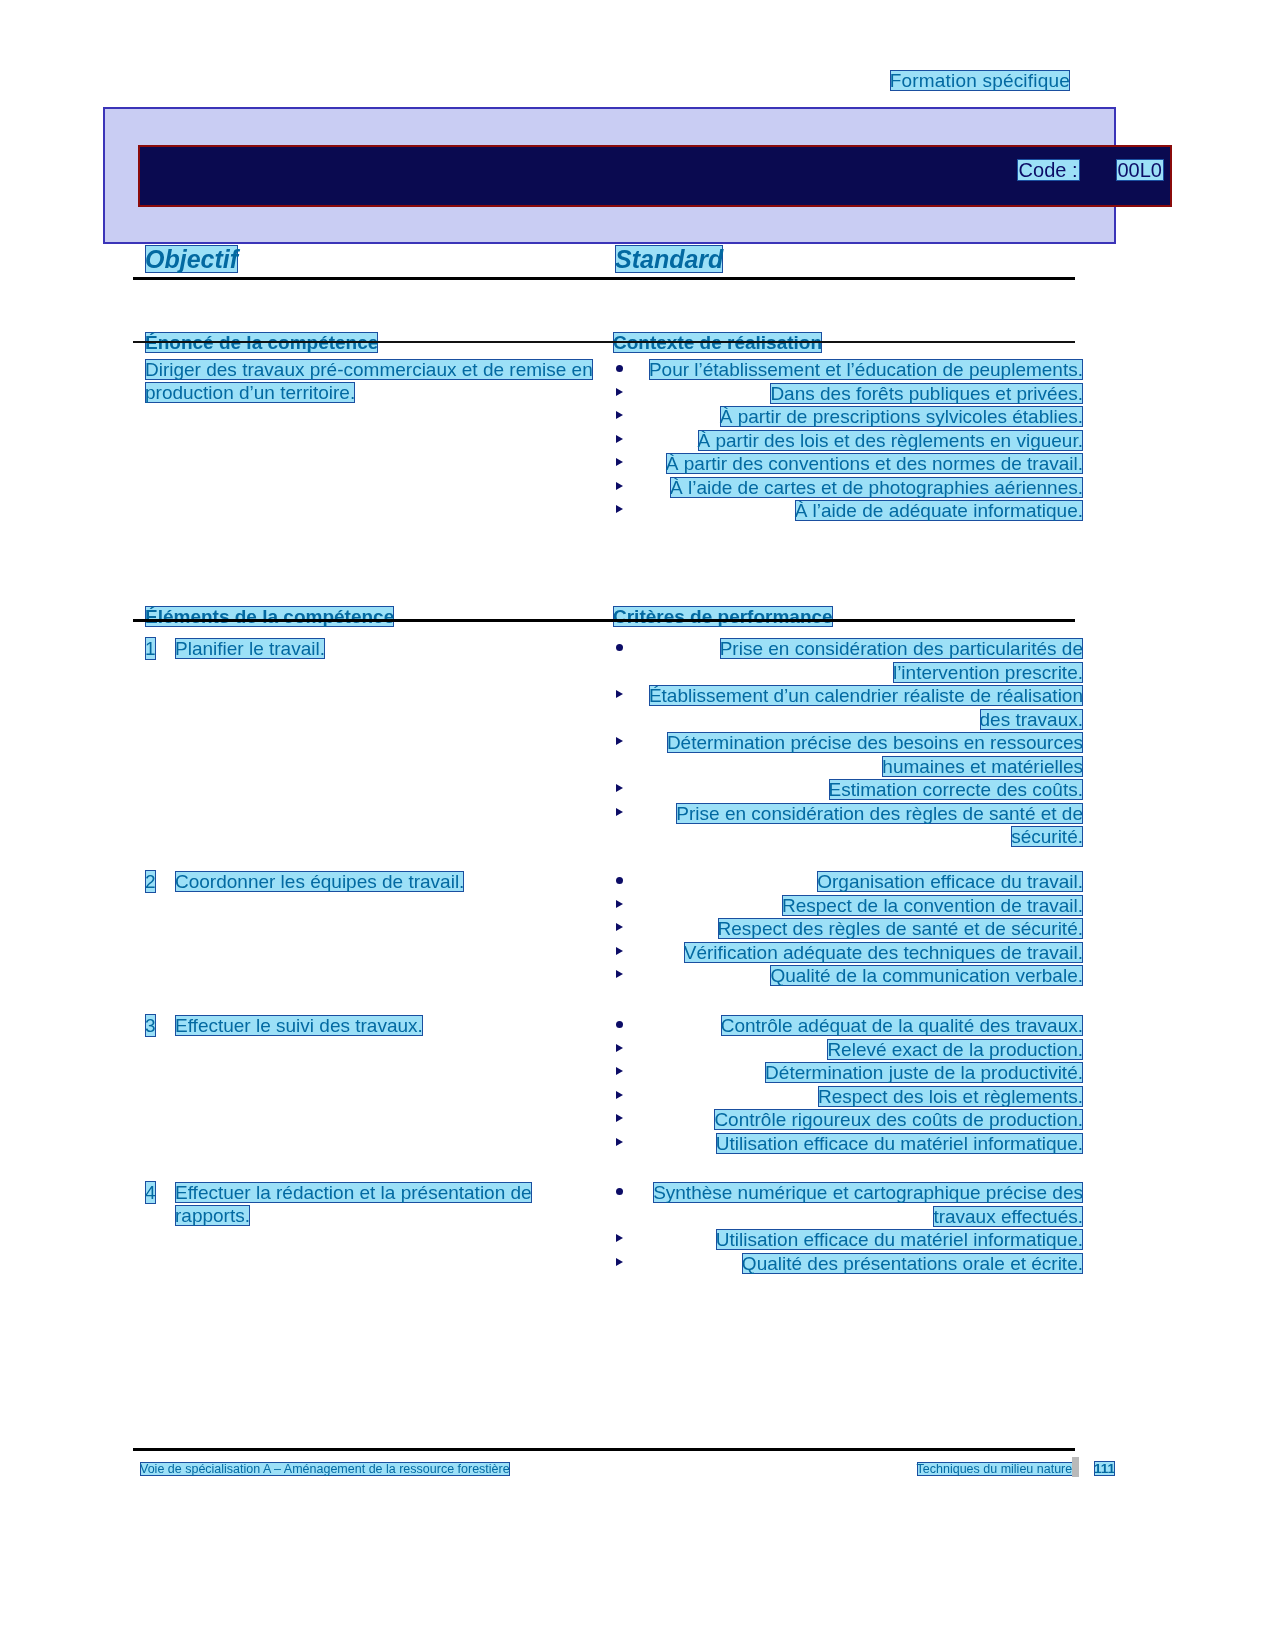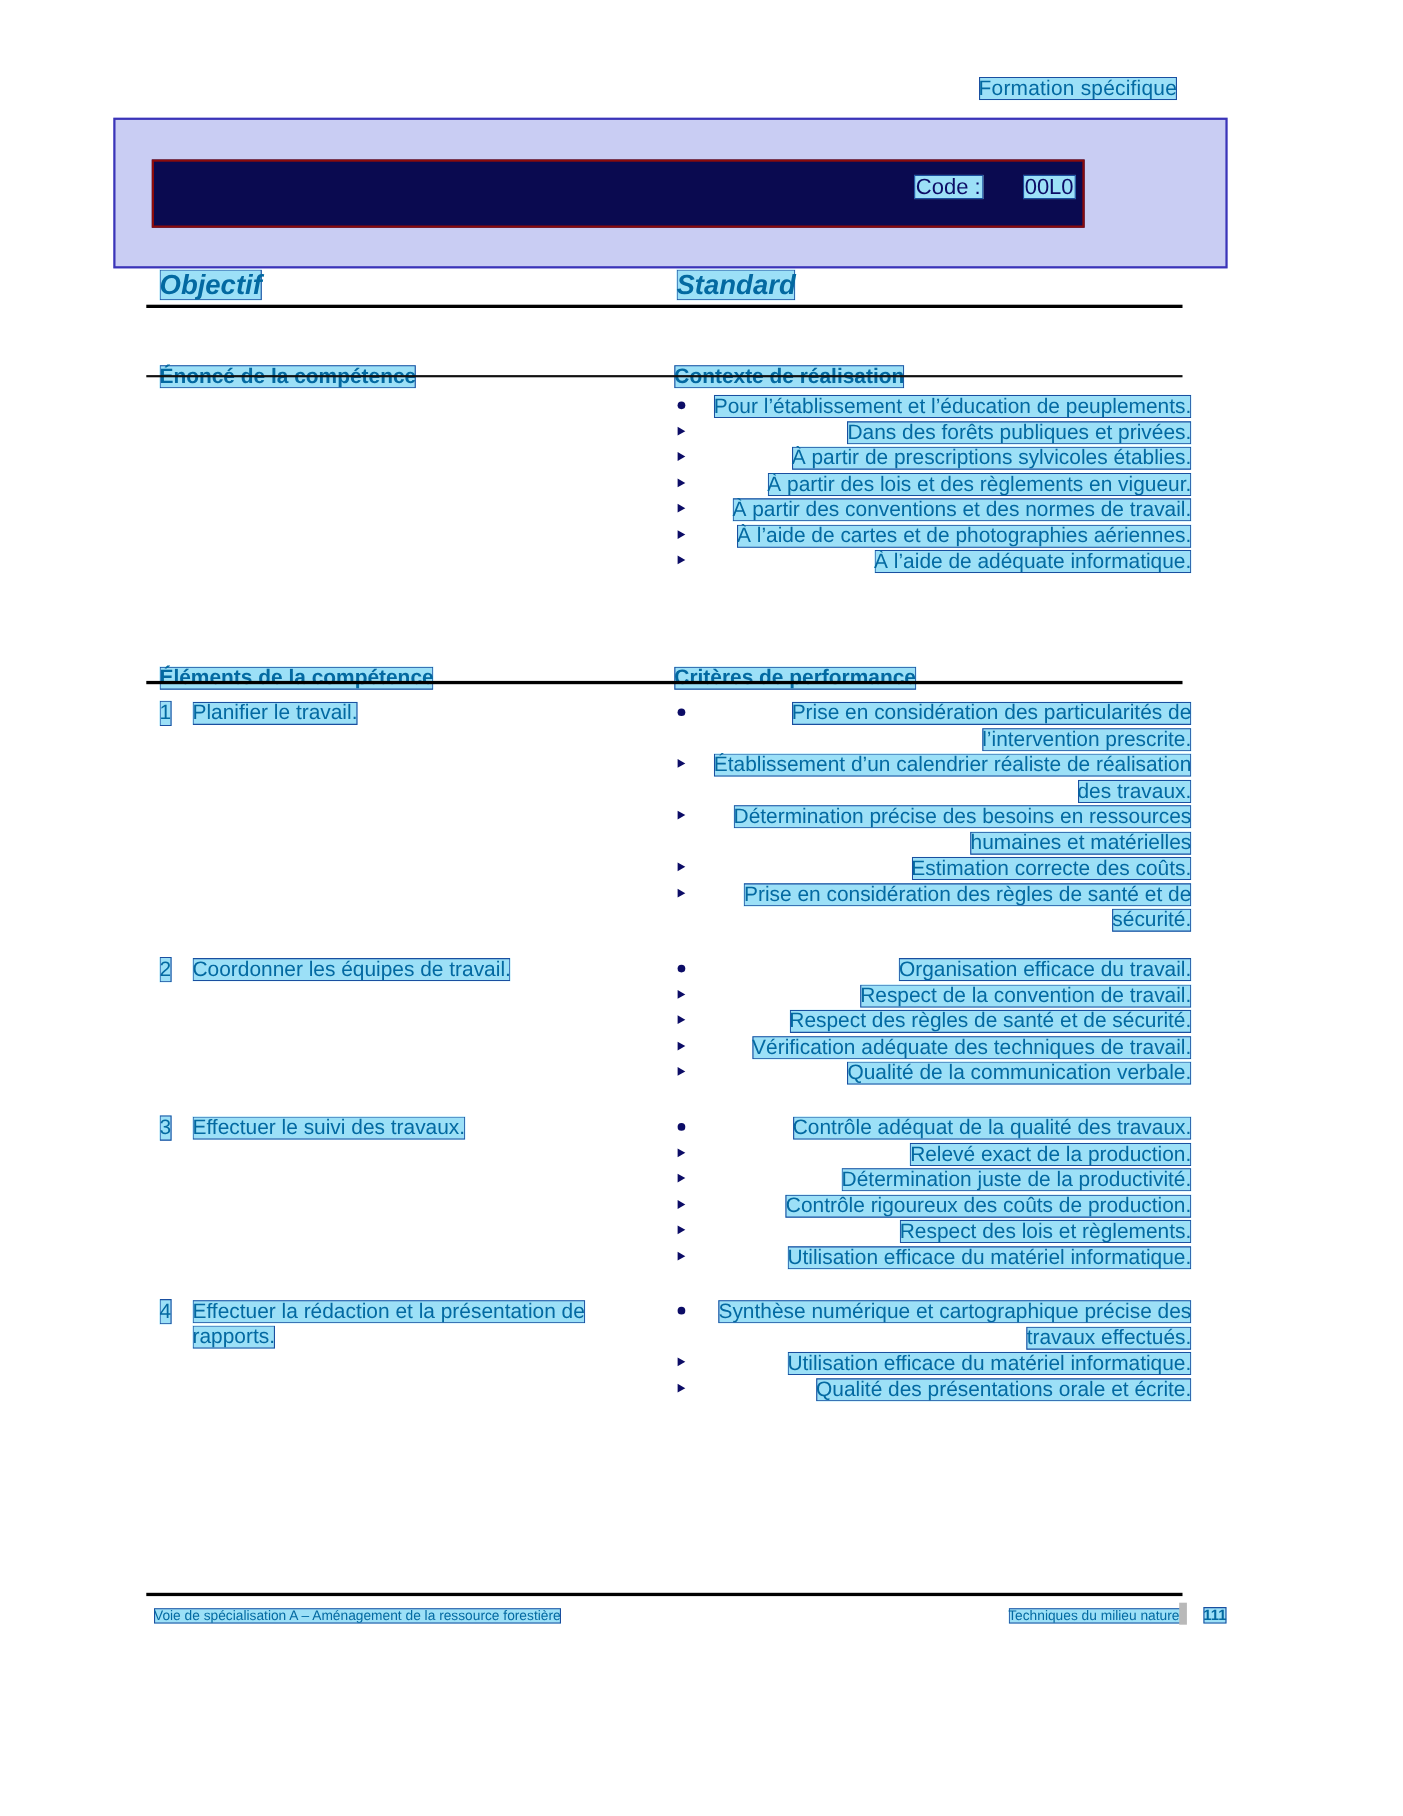--- a/index.html
+++ b/index.html
@@ -45,21 +45,21 @@
     width: 1013px;
     height: 137px;
     background: #c9cdf3;
     border: 2px solid #3b34b8;
     box-sizing: border-box;
   }
   .title-inner {
     position: absolute;
     left: 33px;
     top: 36px;
-    width: 848px;
+    width: 1034px;
     height: 62px;
     background: #0a0a50;
     border: 2px solid #8b0b0b;
     box-sizing: border-box;
   }
   .code-wrap {
     position: absolute;
     right: 6px;
     top: 12px;
     font-size: 20px;
@@ -237,20 +237,23 @@
   <div class="rule r1"></div>
 
   <div class="sub s1l">
     <span class="hl">Énoncé de la compétence</span>
   </div>
   <div class="sub s1r">
     <span class="hl">Contexte de réalisation</span>
   </div>
   <div class="thinline t1"></div>
 
+  <div class="left-col" style="top:358px;">
+    <span class="hl">Diriger des travaux pré-commerciaux et de remise en production d’un territoire.</span>
+  </div>
 
   <div class="right-col" style="top:358px;">
     <ul class="bul">
       <li><span class="dot"></span><span class="txt hl">Pour l’établissement et l’éducation de peuplements.</span></li>
       <li><span class="tri"></span><span class="txt hl">Dans des forêts publiques et privées.</span></li>
       <li><span class="tri"></span><span class="txt hl">À partir de prescriptions sylvicoles établies.</span></li>
       <li><span class="tri"></span><span class="txt hl">À partir des lois et des règlements en vigueur.</span></li>
       <li><span class="tri"></span><span class="txt hl">À partir des conventions et des normes de travail.</span></li>
       <li><span class="tri"></span><span class="txt hl">À l’aide de cartes et de photographies aériennes.</span></li>
       <li><span class="tri"></span><span class="txt hl">À l’aide de adéquate informatique.</span></li>
@@ -301,22 +304,22 @@
     <div class="numitem">
       <span class="num hl">3</span>
       <span class="hl">Effectuer le suivi des travaux.</span>
     </div>
   </div>
   <div class="right-col" style="top:1014px;">
     <ul class="bul">
       <li><span class="dot"></span><span class="txt hl">Contrôle adéquat de la qualité des travaux.</span></li>
       <li><span class="tri"></span><span class="txt hl">Relevé exact de la production.</span></li>
       <li><span class="tri"></span><span class="txt hl">Détermination juste de la productivité.</span></li>
+      <li><span class="tri"></span><span class="txt hl">Respect des lois et règlements.</span></li>
       <li><span class="tri"></span><span class="txt hl">Contrôle rigoureux des coûts de production.</span></li>
-      <li><span class="tri"></span><span class="txt hl">Respect des lois et règlements.</span></li>
       <li><span class="tri"></span><span class="txt hl">Utilisation efficace du matériel informatique.</span></li>
     </ul>
   </div>
 
   <div class="left-col" style="top:1181px;">
     <div class="numitem">
       <span class="num hl">4</span>
       <span class="hl">Effectuer la rédaction et la présentation de rapports.</span>
     </div>
   </div>

